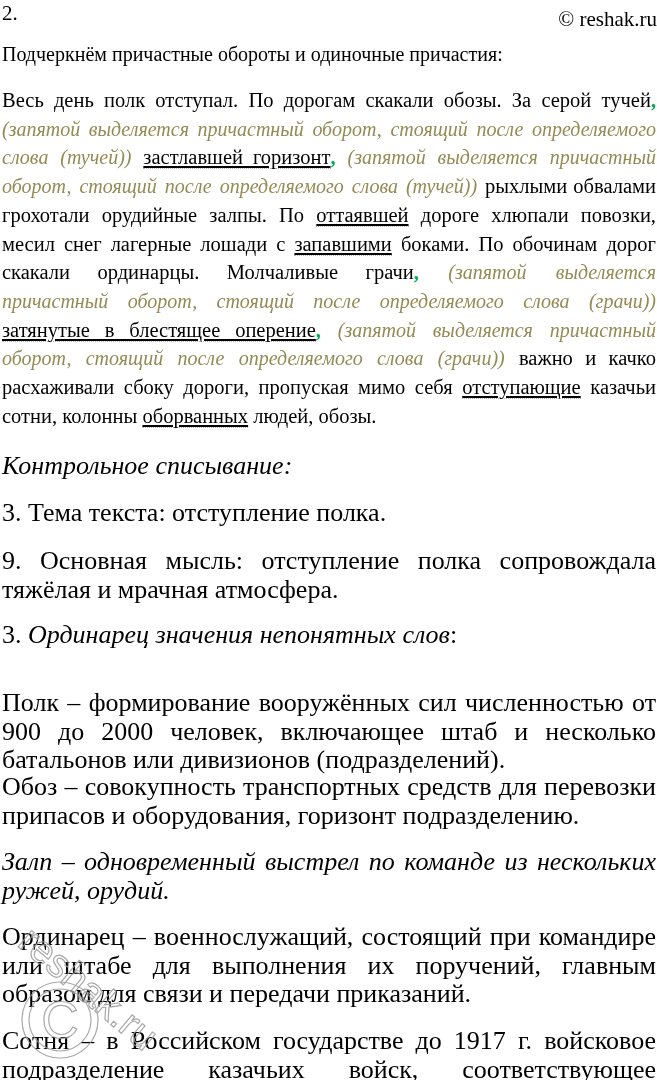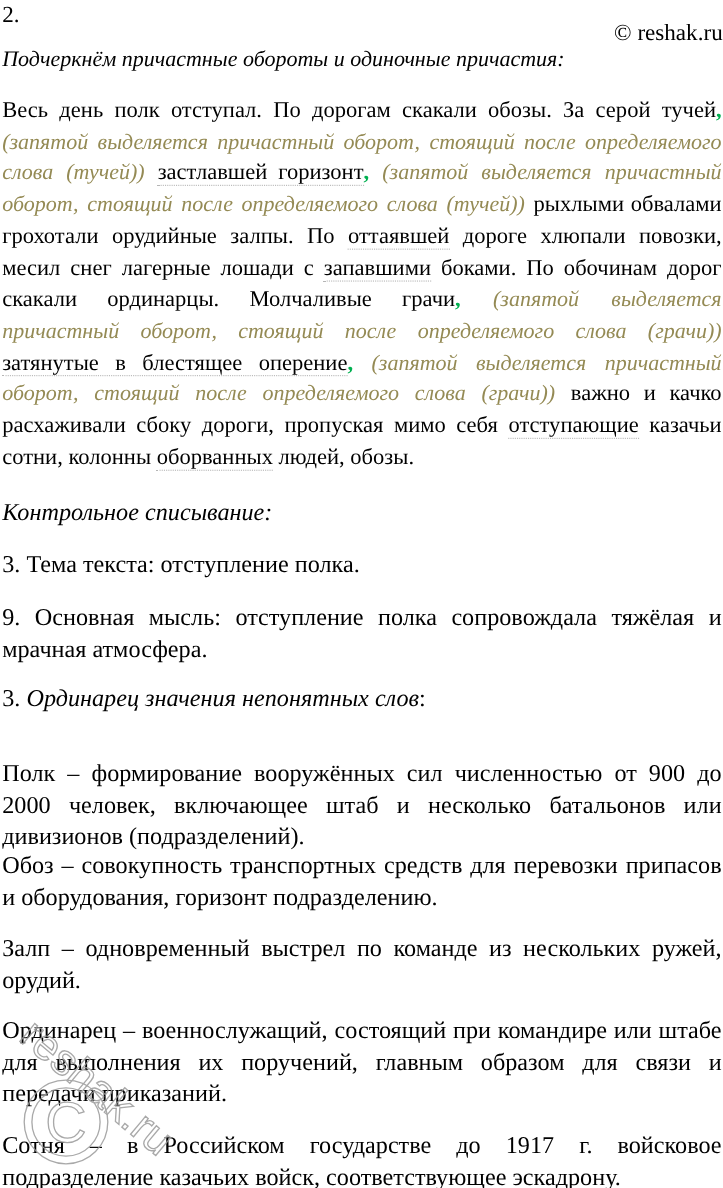--- a/index.html
+++ b/index.html
@@ -26,28 +26,27 @@
     .header {
       position: absolute;
       left: 2px;
       top: 0;
       width: 655px;
       height: 26px;
       font-size: 21px;
       line-height: 26px;
     }
     .header .num { position: absolute; left: 0; top: 0; }
-    .header .copy { position: absolute; right: 0; top: 16px; }
+    .header .copy { position: absolute; right: 0; top: 6px; }
 
     .intro {
       position: absolute;
       left: 2px;
       top: 40px;
       font-size: 20px;
-      font-style: italic;
       line-height: 28px;
       white-space: nowrap;
     }
     .main-text {
       position: absolute;
       left: 2px;
       top: 86px;
       width: 654px;
       font-size: 20.5px;
       line-height: 28.7px;
@@ -57,30 +56,31 @@
       font-style: italic;
       font-size: 20px;
       color: #948a54;
       word-spacing: 2px;
     }
     .comma {
       color: #00b050;
       font-weight: bold;
     }
     .ul {
+      text-decoration: underline;
       text-decoration-color: #000;
       text-underline-offset: 2px;
       border-bottom: 1px dotted #b5b5b5;
       padding-bottom: 0;
     }
     .block {
       position: absolute;
       left: 2px;
       width: 654px;
-      font-size: 22px;
+      font-size: 26px;
       line-height: 28.5px;
       text-align: justify;
       margin: 0;
     }
     .italic { font-style: italic; }
     .watermark {
       position: absolute;
       left: 8px;
       top: 925px;
       width: 180px;
@@ -109,21 +109,21 @@
   <p class="block" style="top:499px;">3. Тема текста: отступление полка.</p>
 
   <p class="block" style="top:547px;">9. Основная мысль: отступление полка сопровождала тяжёлая и мрачная атмосфера.</p>
 
   <p class="block" style="top:621px;"><span>3. </span><span class="italic">Ординарец значения непонятных слов</span><span>:</span></p>
 
   <p class="block" style="top:689px;">Полк – формирование вооружённых сил численностью от 900 до 2000 человек, включающее штаб и несколько батальонов или дивизионов (подразделений).</p>
 
   <p class="block" style="top:773px;">Обоз – совокупность транспортных средств для перевозки припасов и оборудования, горизонт подразделению.</p>
 
-  <p class="block" style="top:848px;">Залп – одновременный выстрел по команде из нескольких ружей, орудий.</p>
+  <p class="block" style="top:848px;font-style:italic;">Залп – одновременный выстрел по команде из нескольких ружей, орудий.</p>
 
   <p class="block" style="top:923px;">Ординарец – военнослужащий, состоящий при командире или штабе для выполнения их поручений, главным образом для связи и передачи приказаний.</p>
 
   <p class="block" style="top:1027px;">Сотня – в Российском государстве до 1917 г. войсковое подразделение казачьих войск, соответствующее эскадрону.</p>
 
 </div>
 
 <svg class="watermark" viewBox="0 0 180 160" xmlns="http://www.w3.org/2000/svg">
   <g fill="none" stroke="#9a9a9a" stroke-width="1.2" opacity="0.85">
     <circle cx="52" cy="95" r="38"></circle>

